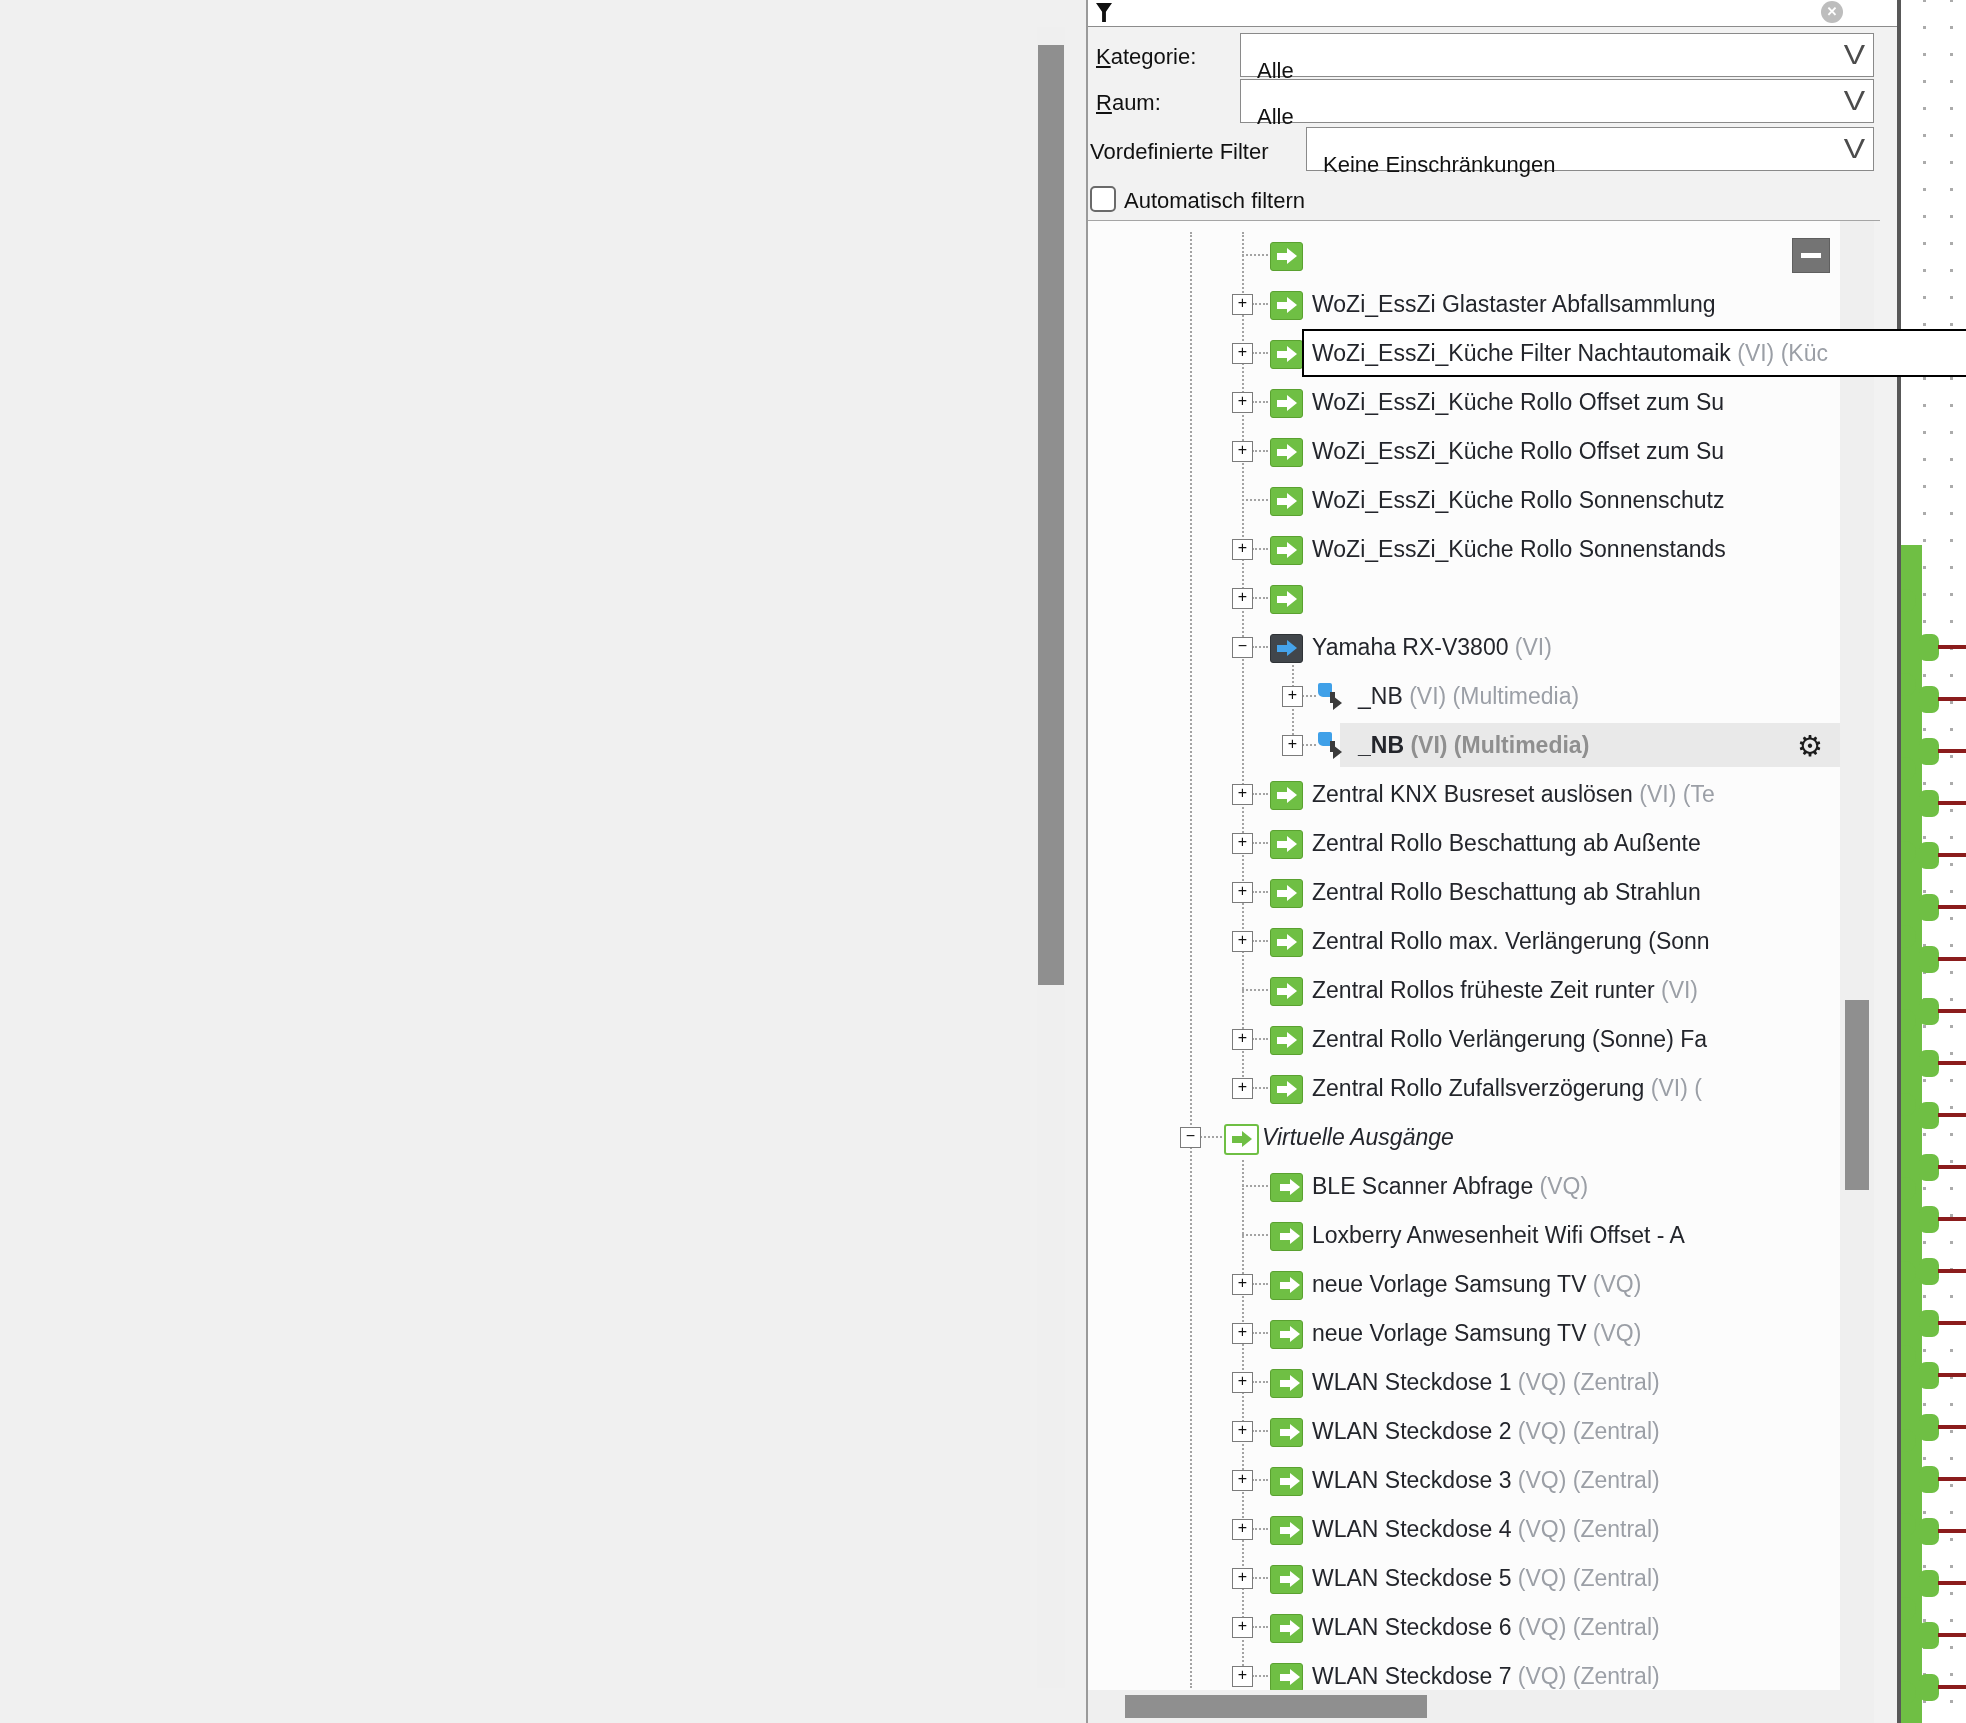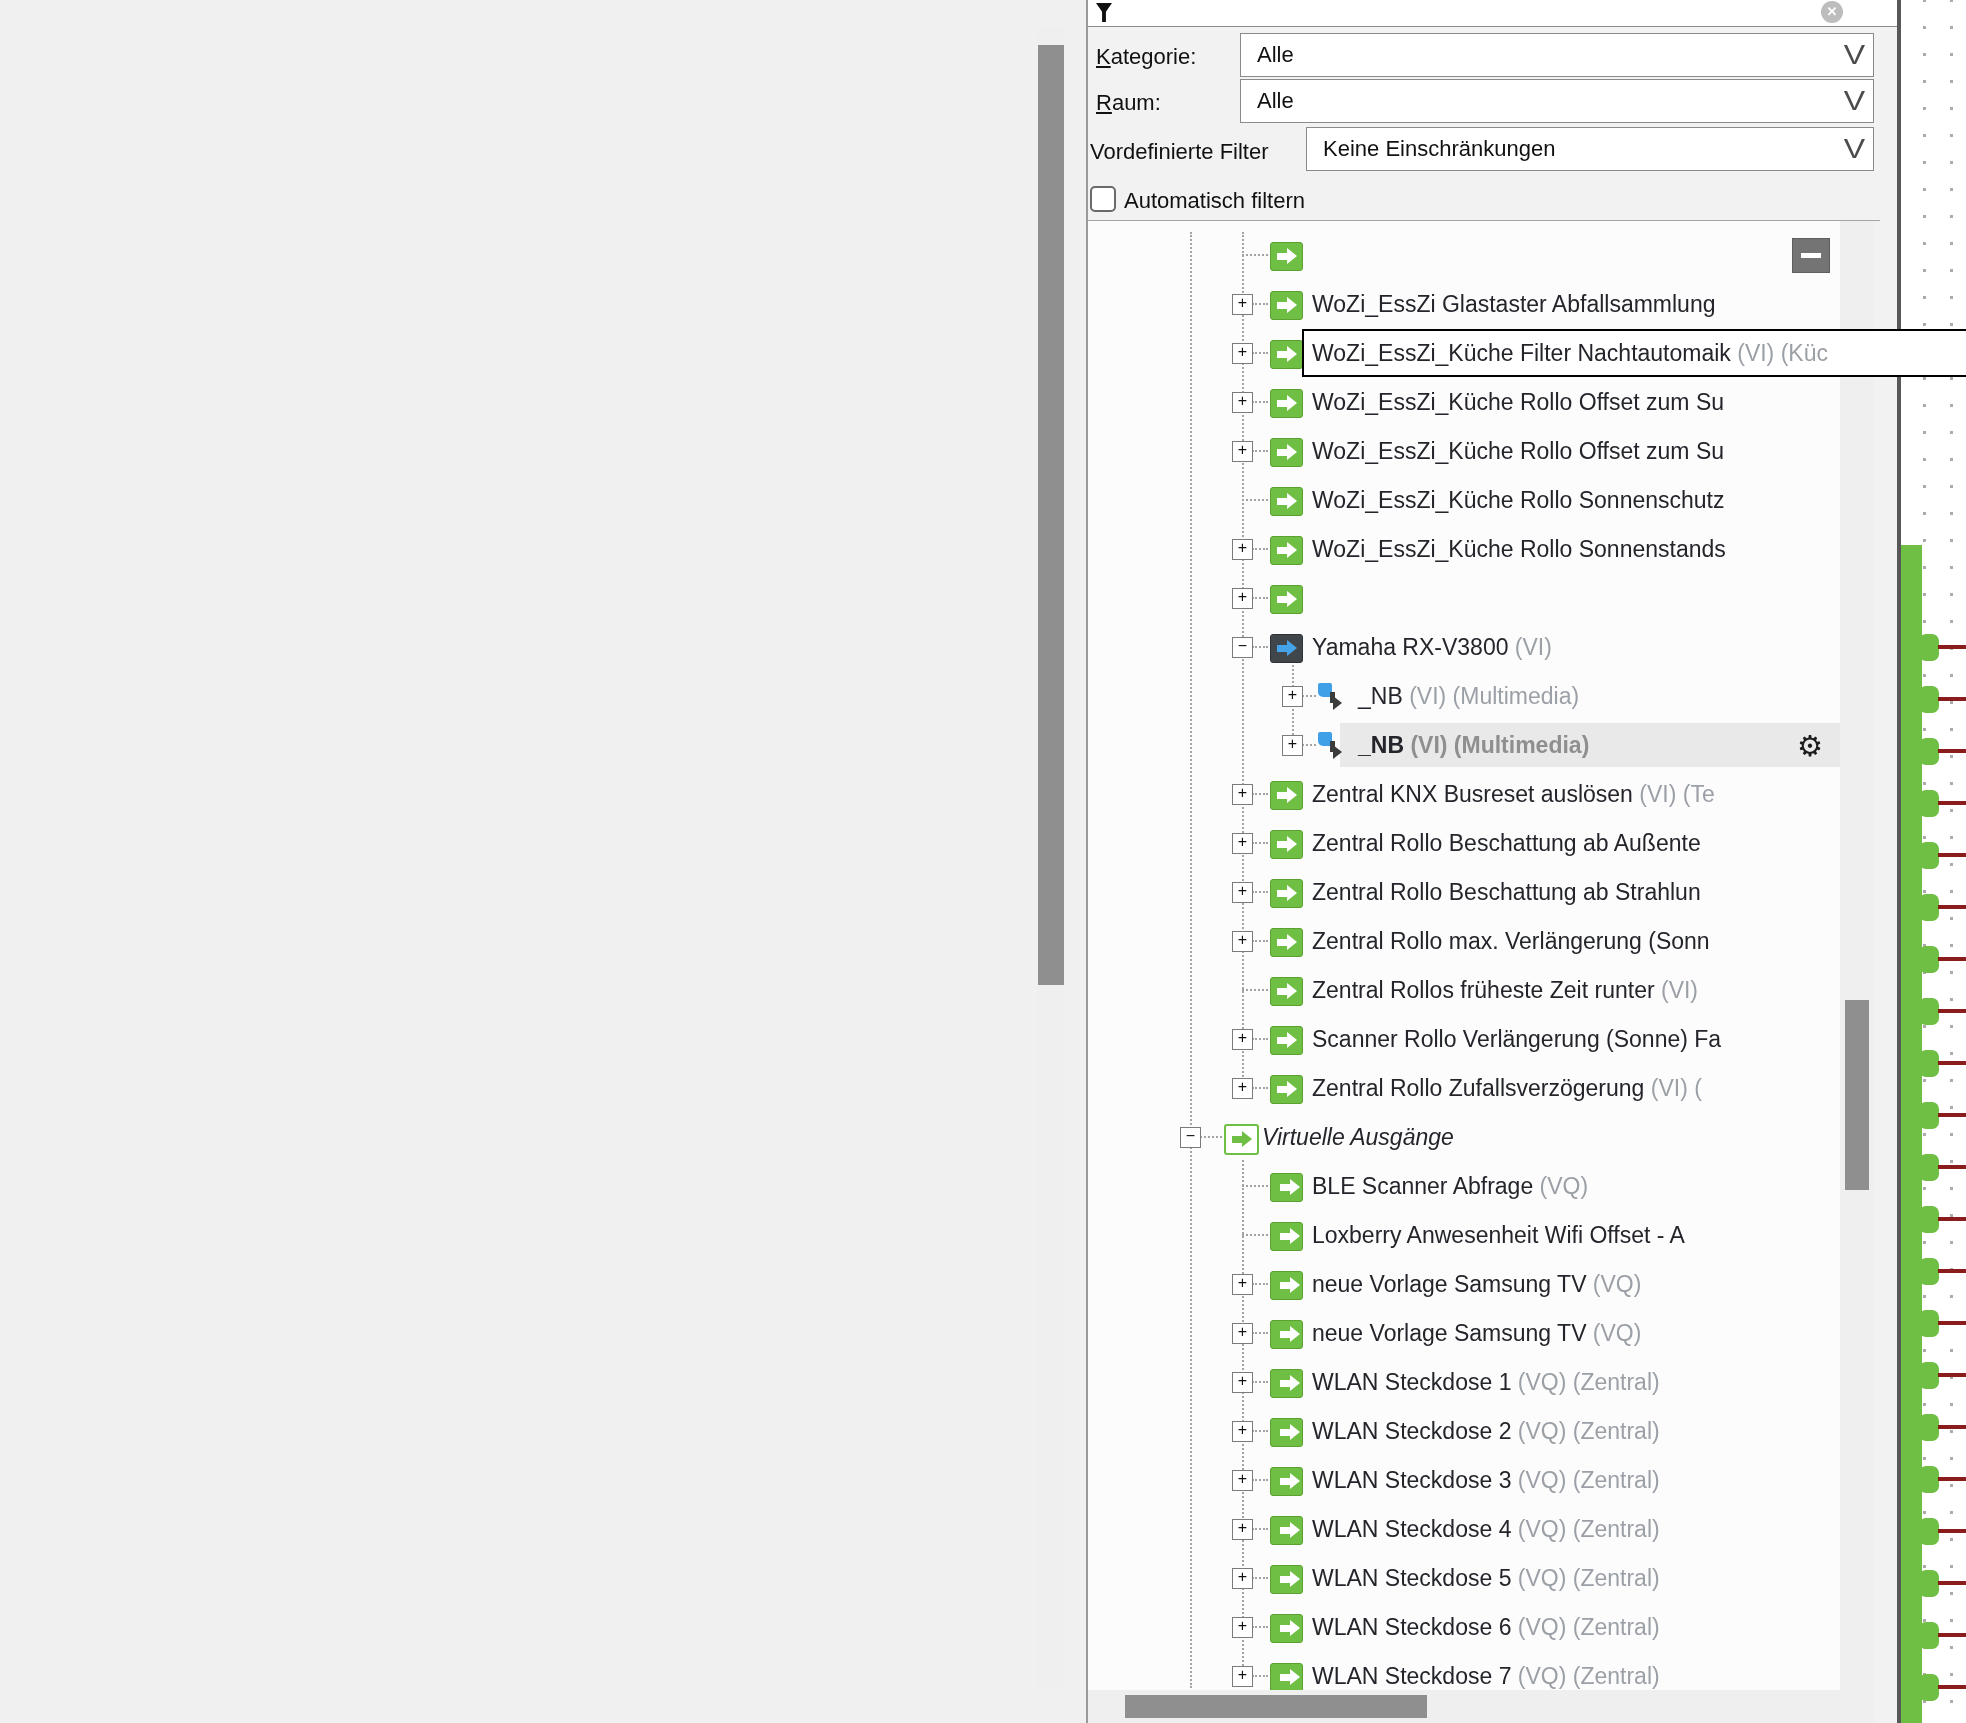--- a/index.html
+++ b/index.html
@@ -56,21 +56,21 @@
     border-top:1px solid #bdbdbd;}
   #leftBottom{left:0;top:1703px;width:1086px;height:20px;background:#fff;overflow:hidden;}
   #leftBottom span{font-size:22px;font-weight:bold;color:#111;margin-left:10px;}
   #panelDivider{left:1086px;top:0;width:2px;height:1723px;background:#9a9a9a;z-index:6;}
   
   #rightPanel{left:1088px;top:0;width:809px;height:1723px;background:#f2f2f2;z-index:5;}
   .flabel{position:absolute;font-size:22px;color:#111;white-space:nowrap;}
   .flabel u{text-decoration:underline;}
   .combo{position:absolute;background:#fff;border:1px solid #8a8a8a;font-size:22px;
     color:#111;white-space:nowrap;}
-  .combo .cval{position:absolute;left:16px;top:0;line-height:42px;}
+  .combo .cval{position:absolute;left:16px;top:16px;line-height:42px;}
   .chev{position:absolute;right:8px;top:0;font-size:32px;font-weight:200;color:#4c4c4c;
     transform:scaleY(.85);line-height:42px;}
   .rcb{position:absolute;width:22px;height:22px;border:2px solid #6a6a6a;border-radius:5px;
     background:#fff;}
   #filterSep{left:1088px;top:220px;width:792px;height:1px;background:#a5a5a5;z-index:6;}
   
   #tree{left:1088px;top:221px;width:752px;height:1469px;background:#fcfcfc;
     overflow:hidden;z-index:5;}
   .vspine,.stub{position:absolute;}
   .vspine{border-left:2px dotted #a3a3a3;width:0;}
@@ -655,21 +655,21 @@
   </div>
 
   <div class="trow" style="top: 794px;">
 
     <span class="stub" style="left: 164px; width: 16px; top: 23px;"></span>
     <span class="texp" style="left: 144px; top: 14px;">+</span>
     <span class="ticon i-vi" style="left: 182px; top: 11px;">
           <span class="arrbar"></span>
           <span class="arrtip"></span>
         </span>
-    <span class="ttxt" style="left: 224px;"><span class="tname">Scanner Rollo Verlängerung (Sonne) Fa</span><span class="tsuf"></span></span>
+    <span class="ttxt" style="left: 224px;"><span class="tname">Zentral Rollo Verlängerung (Sonne) Fa</span><span class="tsuf"></span></span>
 
   </div>
 
   <div class="trow" style="top: 843px;">
 
     <span class="stub" style="left: 164px; width: 16px; top: 23px;"></span>
     <span class="texp" style="left: 144px; top: 14px;">+</span>
     <span class="ticon i-vi" style="left: 182px; top: 11px;">
           <span class="arrbar"></span>
           <span class="arrtip"></span>

